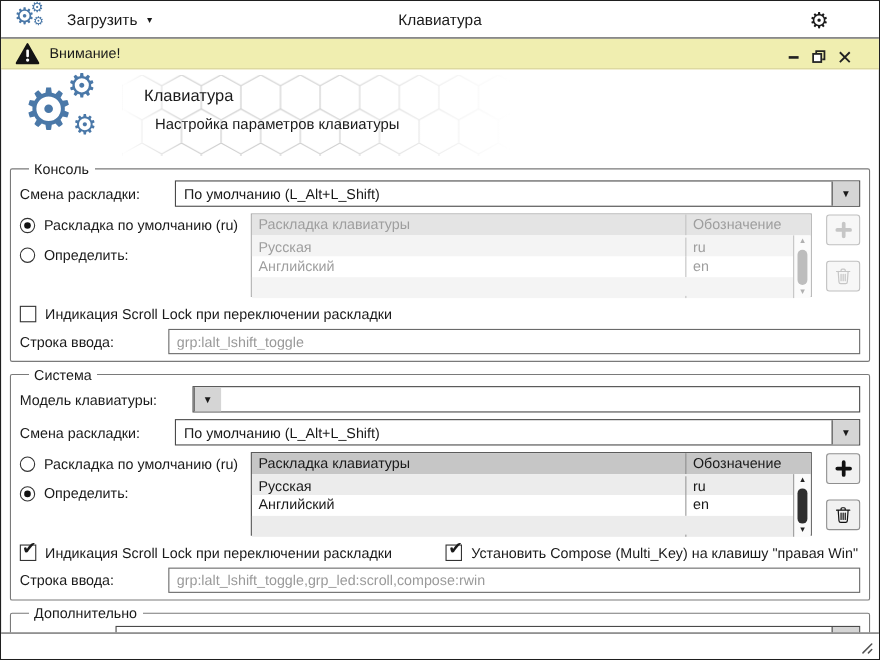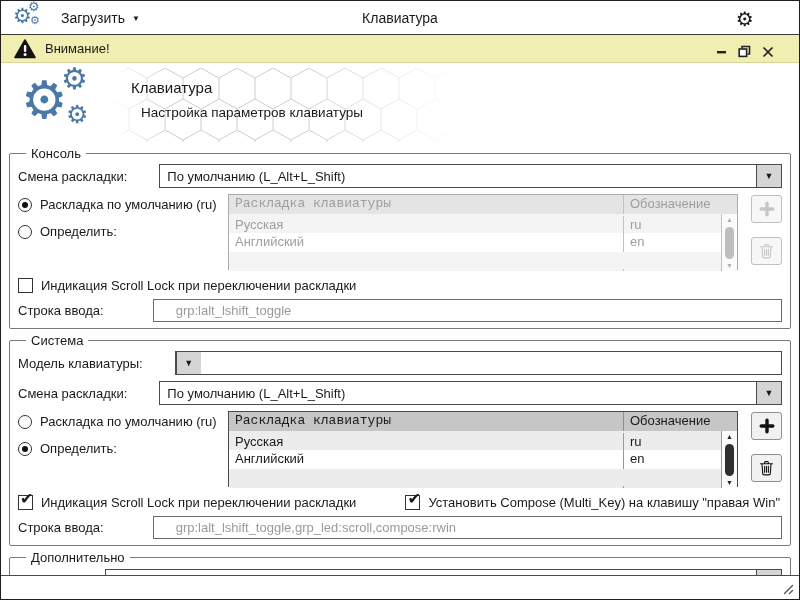--- a/index.html
+++ b/index.html
@@ -60,21 +60,21 @@
 
   .midrow { display:flex; margin-top:6px; }
   .radios { width:210px; flex:0 0 210px; padding-top:3px; }
   .radio-item { display:flex; align-items:center; gap:8px; margin-bottom:12px; cursor:default; }
   .radio-circle { width:14px; height:14px; flex:0 0 14px; border:1px solid #333; border-radius:50%; background:#fff; position:relative; }
   .radio-circle.checked::after { content:""; position:absolute; inset:3px; background:#111; border-radius:50%; }
 
   
   .lt { flex:1; height:76px; border:1px solid #4a4a4a; display:flex; flex-direction:column; min-width:0; }
   .lt-head { display:flex; height:19px; flex:0 0 19px; background:#c6c6c6; }
-  .lt-h1 { flex:1; padding:1px 6px; white-space:nowrap; overflow:hidden;font-family:Liberation Mono, monospace; }
+  .lt-h1 { flex:1; padding:1px 6px; white-space:nowrap; overflow:hidden; }
   .lt-h2 { width:114px; flex:0 0 114px; border-left:1px solid #8d8d8d; padding:1px 6px; white-space:nowrap; }
   .lt-body { flex:1; display:flex; }
   .lt-rows { flex:1; display:flex; flex-direction:column; min-width:0; }
   .lt-row { display:flex; height:19px; flex:0 0 19px; }
   .lt-row.odd { background:#ececec;align-items:flex-end; }
   .lt-c1 { flex:1; padding:1px 6px; white-space:nowrap; overflow:hidden; }
   .lt-c2 { width:98px; flex:0 0 98px; border-left:1px solid #9a9a9a; padding:1px 6px; }
   .lt-sb { width:16px; flex:0 0 16px; border-left:1px solid #9a9a9a; background:#fbfbfb;
            display:flex; flex-direction:column; align-items:center; justify-content:space-between; padding:1px 0; cursor:default; }
   .sb-arrow { font-size:7px; line-height:9px; color:#222; }
@@ -92,21 +92,21 @@
               display:flex; align-items:center; justify-content:center; color:#111; cursor:default; }
   .icon-btn.disabled { border-color:#c0c0c0; color:#c6c6c6; background:#f7f7f7; }
 
   .checkrow { margin-top:7px; display:flex; align-items:center; justify-content:space-between; padding-right:2px; min-height:17px; }
   .check-item { display:flex; align-items:center; gap:8px; cursor:default; }
   .checkbox-box { width:15px; height:15px; flex:0 0 15px; border:1px solid #333; background:#fff; position:relative; }
   .check-glyph { position:absolute; left:1px; top:-7px; font-size:16px; color:#1a1a1a; }
 
   .inputrow { margin-top:5px; display:flex; align-items:center;gap:41px; }
   .cmd-input { flex:1; height:23px; border:1px solid #6a6a6a; border-radius:0; background:#fff;
-               padding:0 22px; font:13px "Liberation Sans", sans-serif; color:#9a9a9a; min-width:0; }
+               padding:0 7px; font:13px "Liberation Sans", sans-serif; color:#9a9a9a; min-width:0; }
 
   
   .statusbar { flex:0 0 24px; border-top:1px solid #4a4a4a; background:#fff;
                display:flex; align-items:center; justify-content:flex-end; padding:0 5px; }
 </style>
 </head>
 <body>
 
 <div class="window">
 

